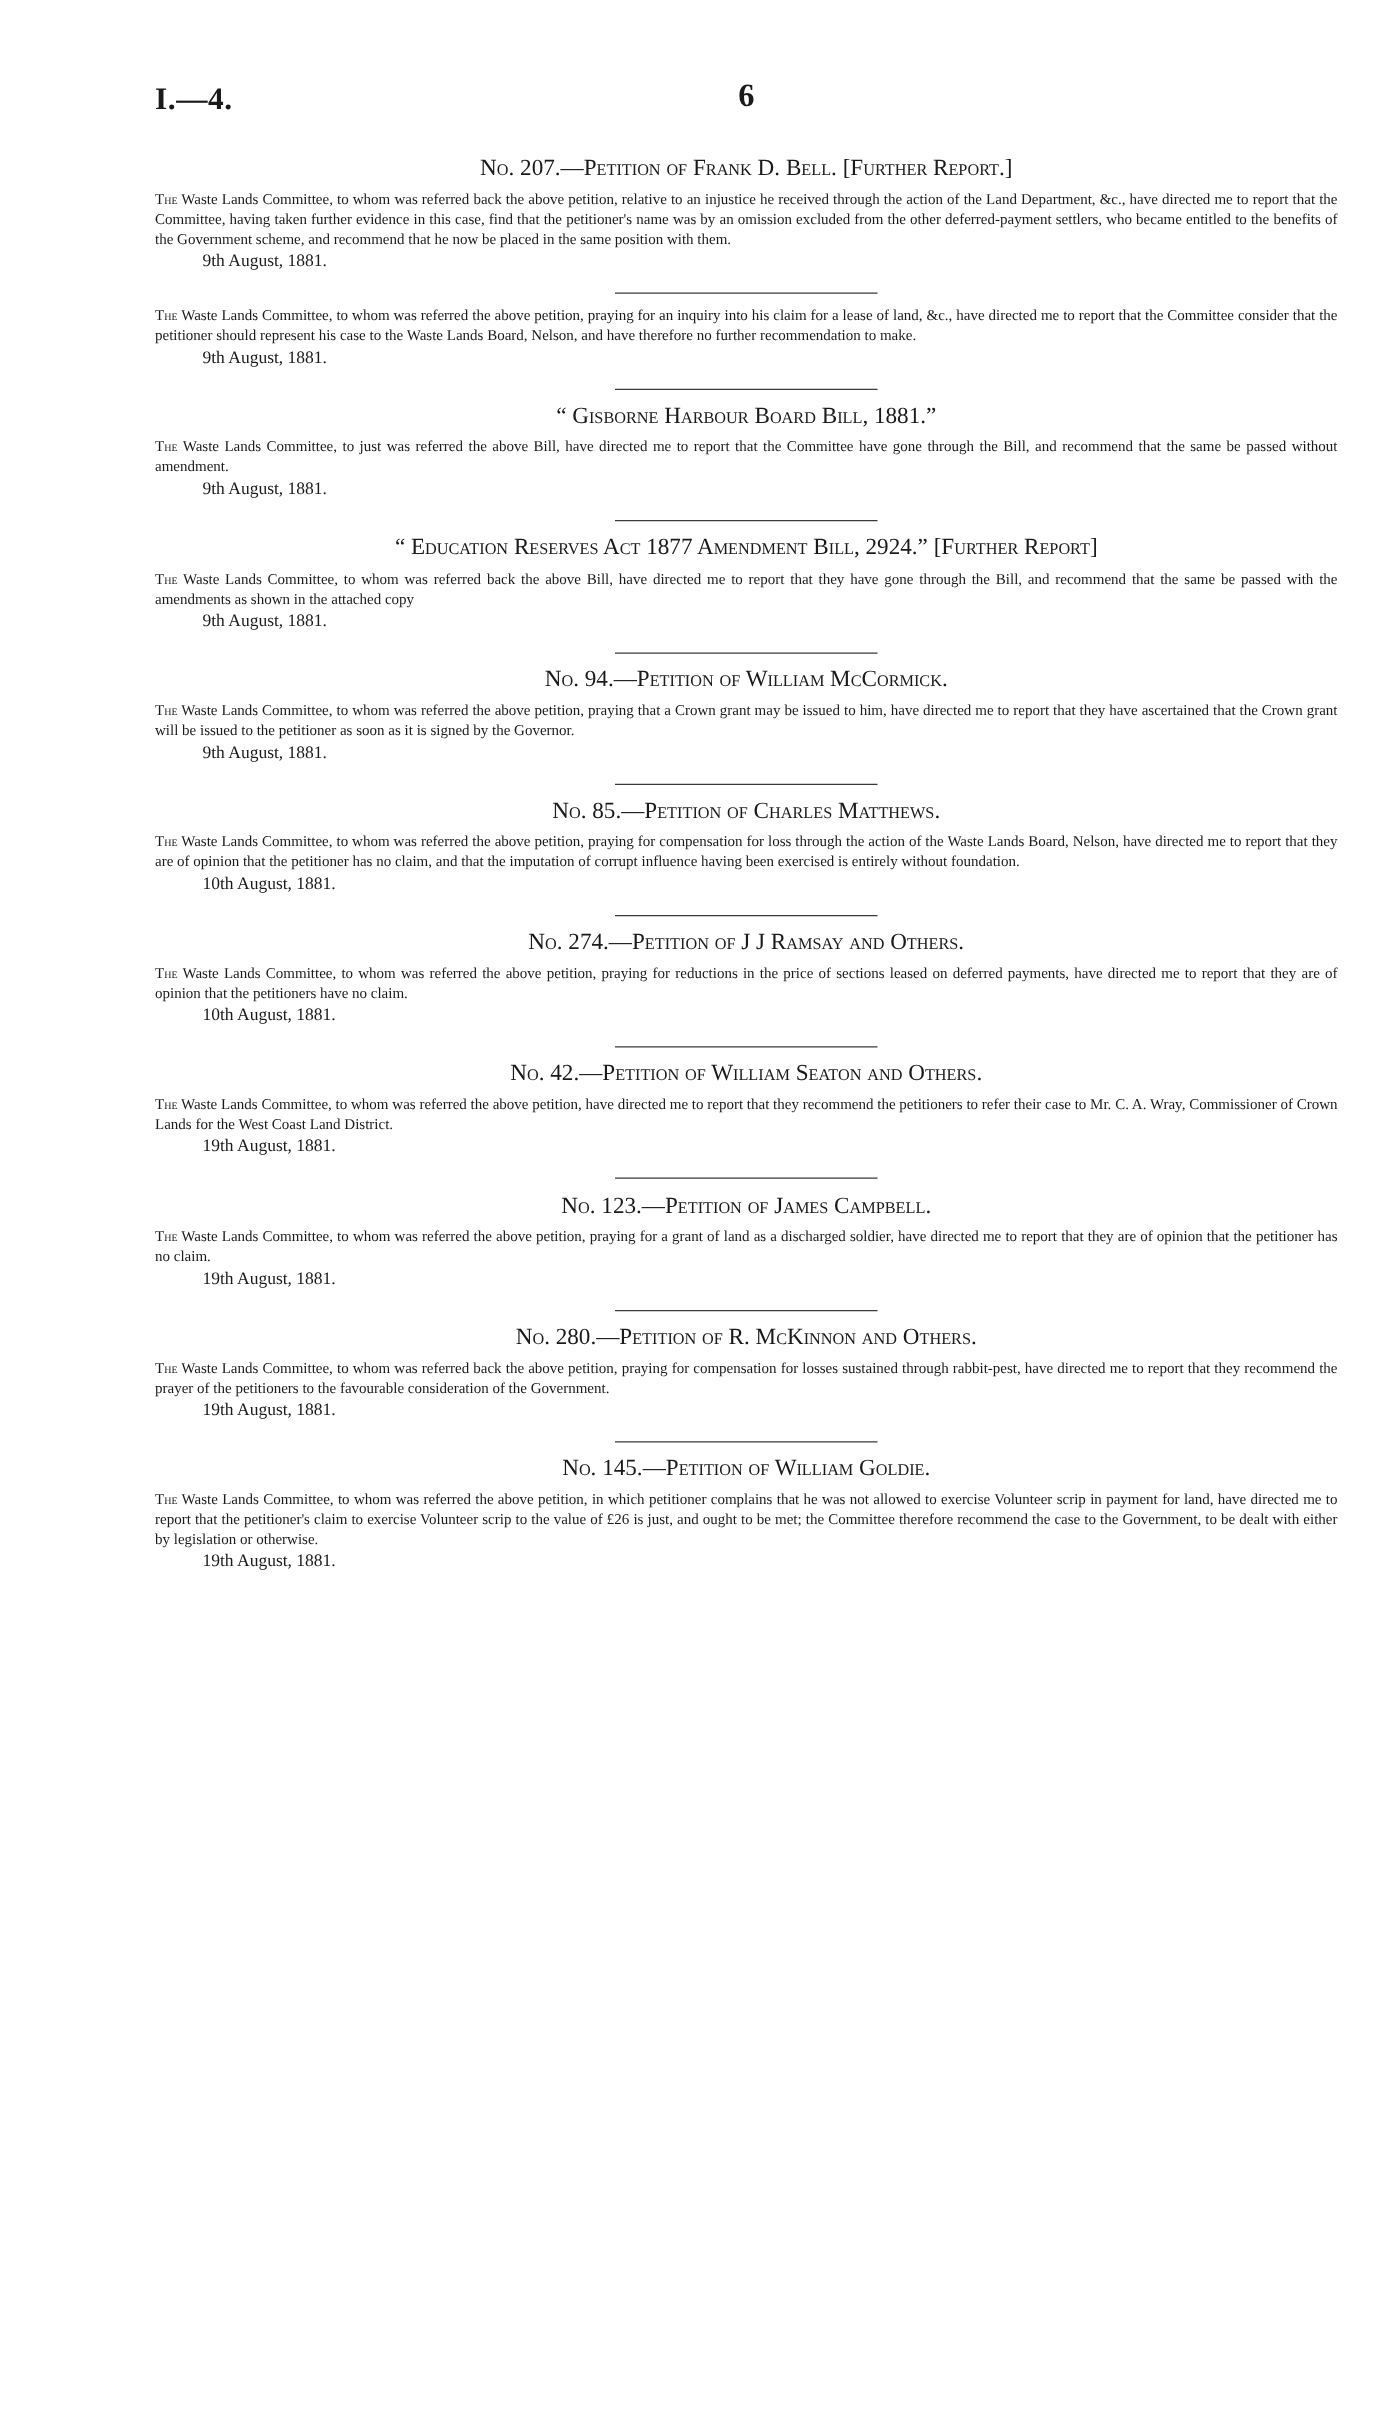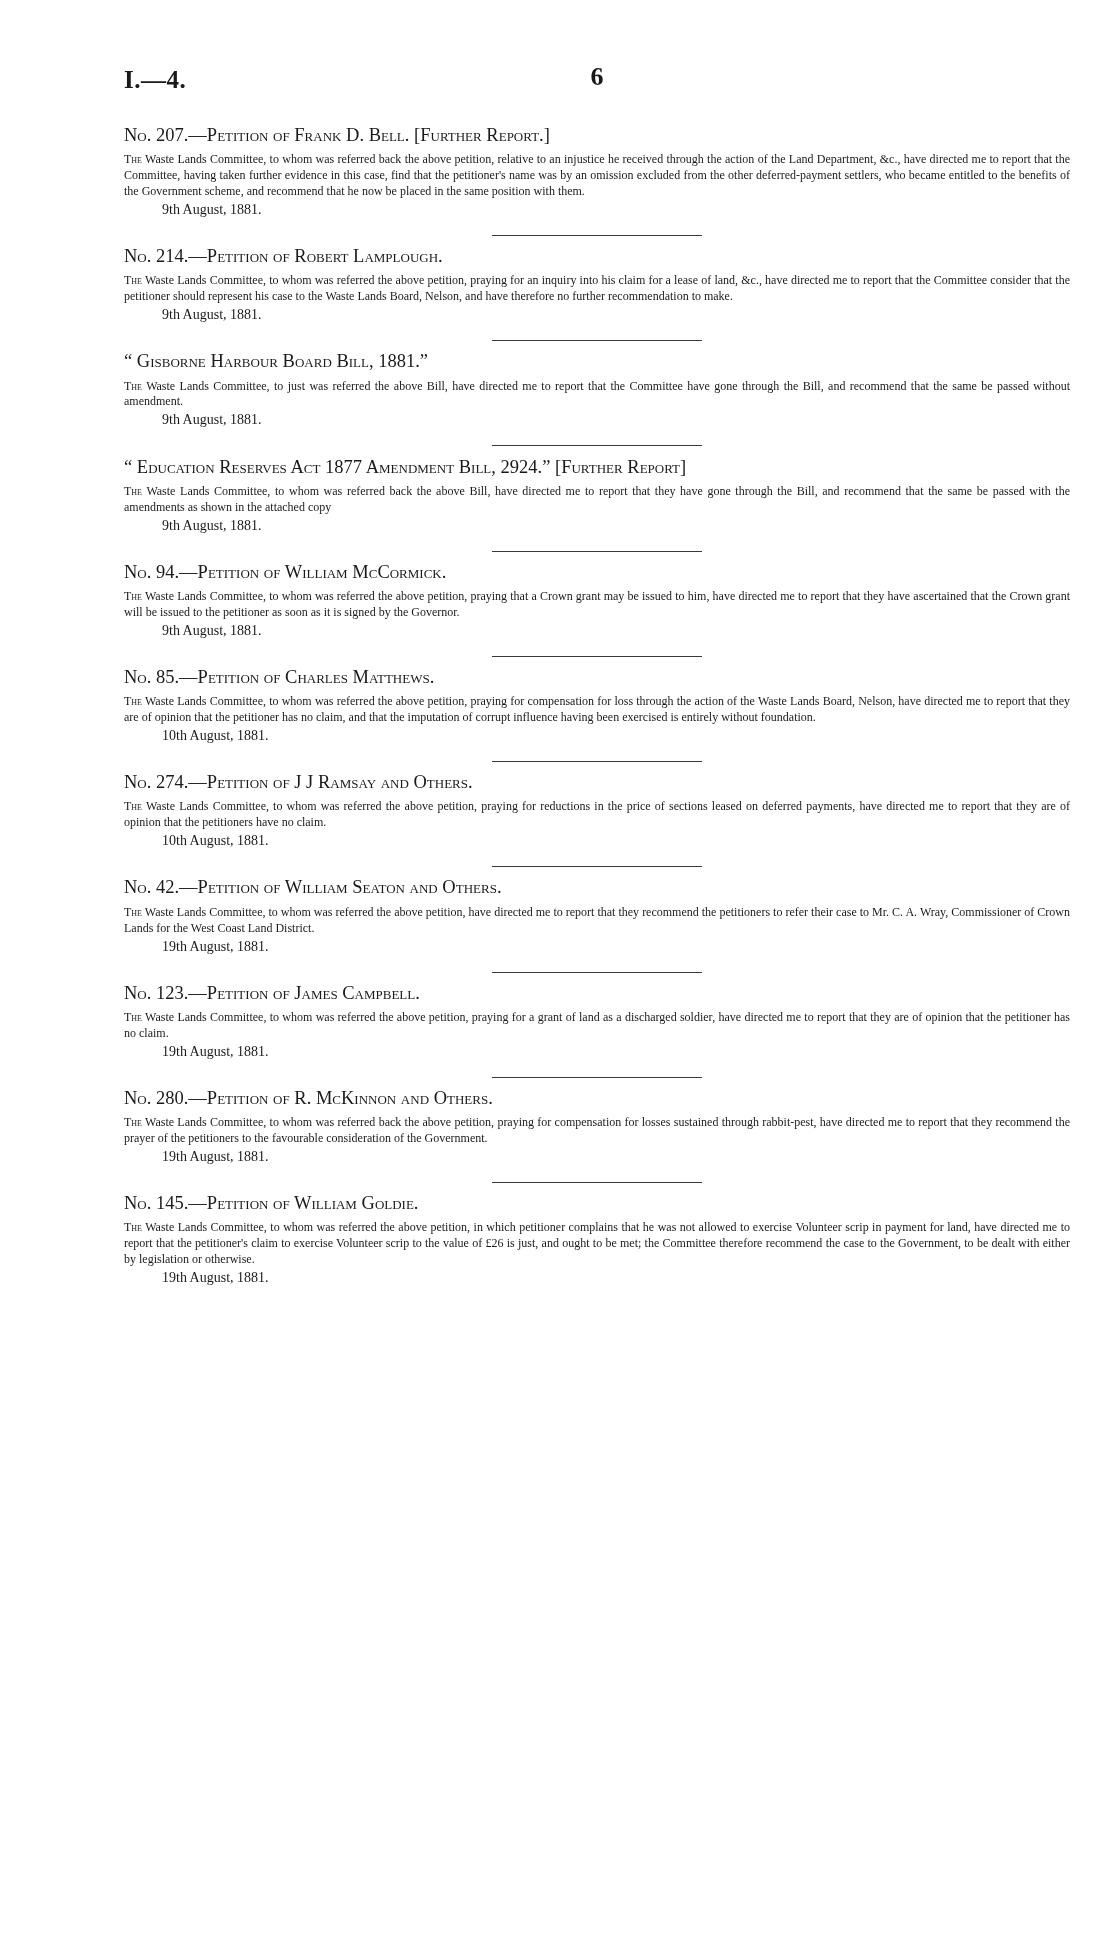--- a/index.html
+++ b/index.html
@@ -39,20 +39,21 @@
     left: 50%;
     transform: translateX(-50%);
     top: 2px;
     font-size: 26px;
     font-weight: bold;
   }
   .entry {
     margin-bottom: 4px;
   }
   .entry-title {
+    text-align: center;
     font-size: 18.5px;
     margin: 4px 0 5px 0;
     line-height: 1.25;
   }
   .sc {
     font-variant: small-caps;
   }
   .body-text {
     font-size: 12px;
     line-height: 1.33;
@@ -96,21 +97,20 @@
   </div>
 
   <div id="entries">
       <div class="entry">
         <div class="entry-title sc">No. 207.—Petition of Frank D. Bell.  [Further Report.]</div>
         <p class="body-text"><span class="lead">The</span><span> Waste Lands Committee, to whom was referred back the above petition, relative to an injustice he received through the action of the Land Department, &amp;c., have directed me to report that the Committee, having taken further evidence in this case, find that the petitioner's name was by an omission excluded from the other deferred-payment settlers, who became entitled to the benefits of the Government scheme, and recommend that he now be placed in the same position with them.</span></p>
         <div class="date-line">9th August, 1881.</div>
         <div class="rule-wrap"><span class="rule"></span></div>
       </div>
       <div class="entry">
-        <div class="entry-title sc">No. 214.—Petition of Robert Lamplough.</div>
         <p class="body-text"><span class="lead">The</span><span> Waste Lands Committee, to whom was referred the above petition, praying for an inquiry into his claim for a lease of land, &amp;c., have directed me to report that the Committee consider that the petitioner should represent his case to the Waste Lands Board, Nelson, and have therefore no further recommendation to make.</span></p>
         <div class="date-line">9th August, 1881.</div>
         <div class="rule-wrap"><span class="rule"></span></div>
       </div>
       <div class="entry">
         <div class="entry-title sc">“ Gisborne Harbour Board Bill, 1881.”</div>
         <p class="body-text"><span class="lead">The</span><span> Waste Lands Committee, to just was referred the above Bill, have directed me to report that the Committee have gone through the Bill, and recommend that the same be passed without amendment.</span></p>
         <div class="date-line">9th August, 1881.</div>
         <div class="rule-wrap"><span class="rule"></span></div>
       </div>

